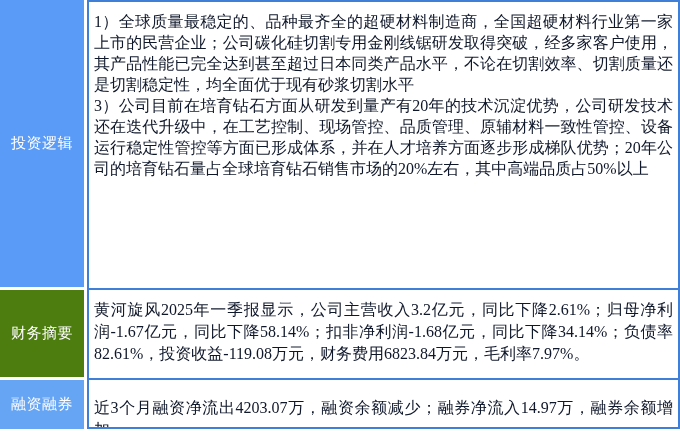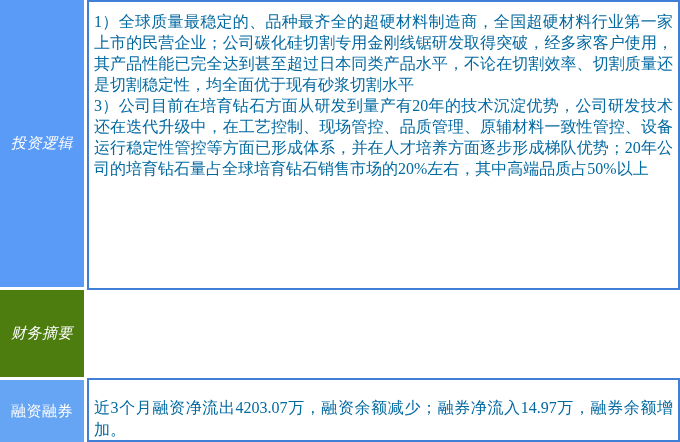--- a/index.html
+++ b/index.html
@@ -7,46 +7,46 @@
     width: 680px;
     height: 442px;
     box-sizing: border-box;
     background: #ffffff;
     font-family: "Liberation Serif", "DejaVu Serif", serif;
     overflow: hidden;
   }
   .row { display: flex; box-sizing: border-box; }
   .row-1 { height: 290px; }
   .row-2 { height: 90px; }
-  .row-3 { height: 62px; }
+  .row-3 { height: 49px; }
 
   .label-cell {
     width: 84px;
     flex: 0 0 84px;
     margin-right: 3px;
     display: flex;
     align-items: center;
     justify-content: center;
     color: #ffffff;
     font-family: "Liberation Sans", "DejaVu Sans", sans-serif;
     font-size: 15px;
     letter-spacing: 0.5px;
     box-sizing: border-box;
   }
-  .row:not(:last-child) .label-cell { margin-bottom: 3px; font-style: italic; }
+  .row:not(:last-child) .label-cell { margin-bottom: 3px; }
   .label-1 { background: #5b9bf8; }
   .label-2 { background: #4d7c0f; }
   .label-3 { background: #66a4f4; }
 
   .content-cell {
     flex: 1;
     border: 2px solid #3f7fd8;
     background: #ffffff;
     box-sizing: border-box;
-    color: #0369a1;
+    color: #0f172a;
     font-size: 16px;
     line-height: 21px;
     text-align: justify;
     overflow: hidden;
   }
   .row:not(:first-child) .content-cell { margin-top: -2px; }
   .content-1 { padding: 9px 5px 4px 5px; }
   .content-2 { padding: 9px 5px 4px 5px; line-height: 22px; }
   .content-3 { padding: 17px 5px 4px 5px; line-height: 22px; }
   .content-cell p { margin: 0; padding: 0; }
@@ -59,20 +59,23 @@
   <div class="row row-1">
     <div class="label-cell label-1">投资逻辑</div>
     <div class="content-cell content-1">
       <p>1）全球质量最稳定的、品种最齐全的超硬材料制造商，全国超硬材料行业第一家上市的民营企业；公司碳化硅切割专用金刚线锯研发取得突破，经多家客户使用，其产品性能已完全达到甚至超过日本同类产品水平，不论在切割效率、切割质量还是切割稳定性，均全面优于现有砂浆切割水平</p>
       <p>3）公司目前在培育钻石方面从研发到量产有20年的技术沉淀优势，公司研发技术还在迭代升级中，在工艺控制、现场管控、品质管理、原辅材料一致性管控、设备运行稳定性管控等方面已形成体系，并在人才培养方面逐步形成梯队优势；20年公司的培育钻石量占全球培育钻石销售市场的20%左右，其中高端品质占50%以上</p>
     </div>
   </div>
 
   <div class="row row-2">
     <div class="label-cell label-2">财务摘要</div>
+    <div class="content-cell content-2">
+      <p>黄河旋风2025年一季报显示，公司主营收入3.2亿元，同比下降2.61%；归母净利润-1.67亿元，同比下降58.14%；扣非净利润-1.68亿元，同比下降34.14%；负债率82.61%，投资收益-119.08万元，财务费用6823.84万元，毛利率7.97%。</p>
+    </div>
   </div>
 
   <div class="row row-3">
     <div class="label-cell label-3">融资融券</div>
     <div class="content-cell content-3">
       <p>近3个月融资净流出4203.07万，融资余额减少；融券净流入14.97万，融券余额增加。</p>
     </div>
   </div>
 
 </div>

